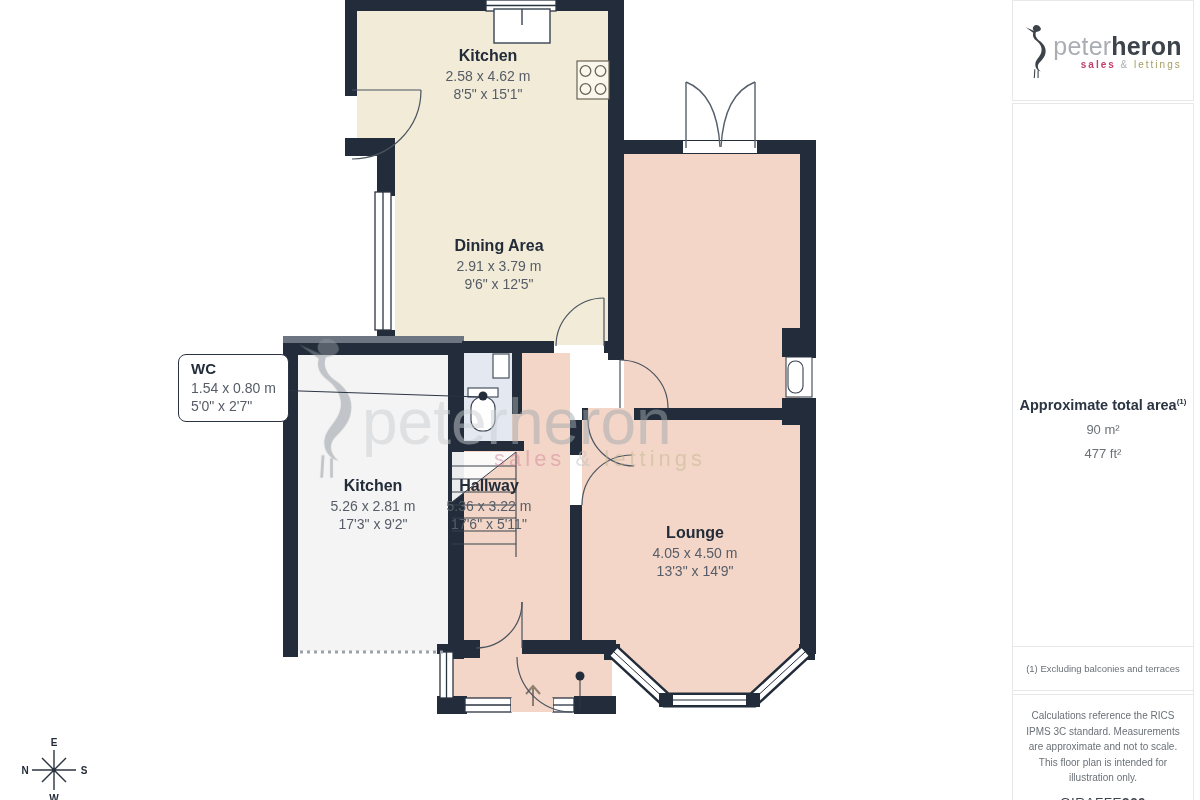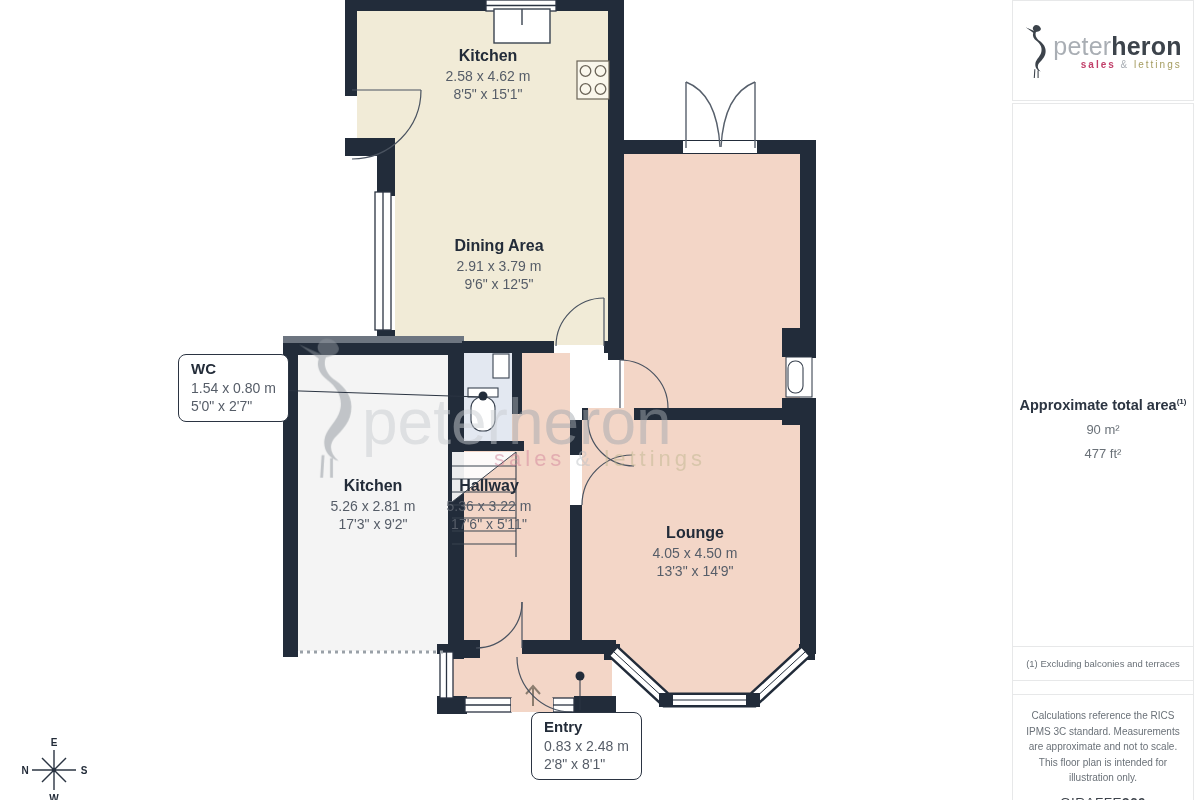--- a/index.html
+++ b/index.html
@@ -32,21 +32,21 @@
   .tag-sales { color:#c2406a; font-weight:bold; }
   .tag-amp { color:#a9aeb4; }
   .tag-lettings { color:#a59c5f; }
 
   .area-box { top:103px; height:651px; display:flex; flex-direction:column;
               align-items:center; justify-content:center; }
   .area-title { font-size:14.5px; font-weight:bold; color:#2c3542; }
   .area-title sup { font-size:8px; }
   .area-val { font-size:13px; color:#6a7178; margin-top:9px; }
 
-  .footnote-box { top:646px; height:35px; display:flex; align-items:center; justify-content:center;
+  .footnote-box { top:646px; height:45px; display:flex; align-items:center; justify-content:center;
                   font-size:9.5px; color:#6a7178; text-align:center; padding:0 4px; }
 
   .disclaimer-box { top:694px; height:140px; padding:13px 9px 0; text-align:center; }
   .disclaimer-box p { font-size:10px; line-height:1.55; color:#6a7178; }
   .giraffe { margin-top:9px; font-size:13.5px; letter-spacing:.5px; color:#3d434b; }
   .giraffe b { font-weight:bold; }
 </style>
 </head>
 <body>
 
@@ -248,25 +248,20 @@
     <div class="room-name">Lounge</div>
     <div class="room-dim">4.05 x 4.50 m</div>
     <div class="room-dim">13'3" x 14'9"</div>
   </div>
 
   <div class="callout" style="left:178px; top:354px;">
     <div class="room-name">WC</div>
     <div class="room-dim">1.54 x 0.80 m</div>
     <div class="room-dim">5'0" x 2'7"</div>
   </div>
-  <div class="callout" style="left:531px; top:712px;">
-    <div class="room-name">Entry</div>
-    <div class="room-dim">0.83 x 2.48 m</div>
-    <div class="room-dim">2'8" x 8'1"</div>
-  </div>
 
   <aside class="sidebar">
 
     <div class="side-box logo-box">
       <div class="logo-wrap">
         <svg width="26" height="54" viewBox="0 0 46 100">
           <use href="#heronPath" fill="#3c434b"></use>
         </svg>
         <div>
           <div class="logo-text-main"><span class="logo-light">peter</span><span class="logo-bold">heron</span></div>

